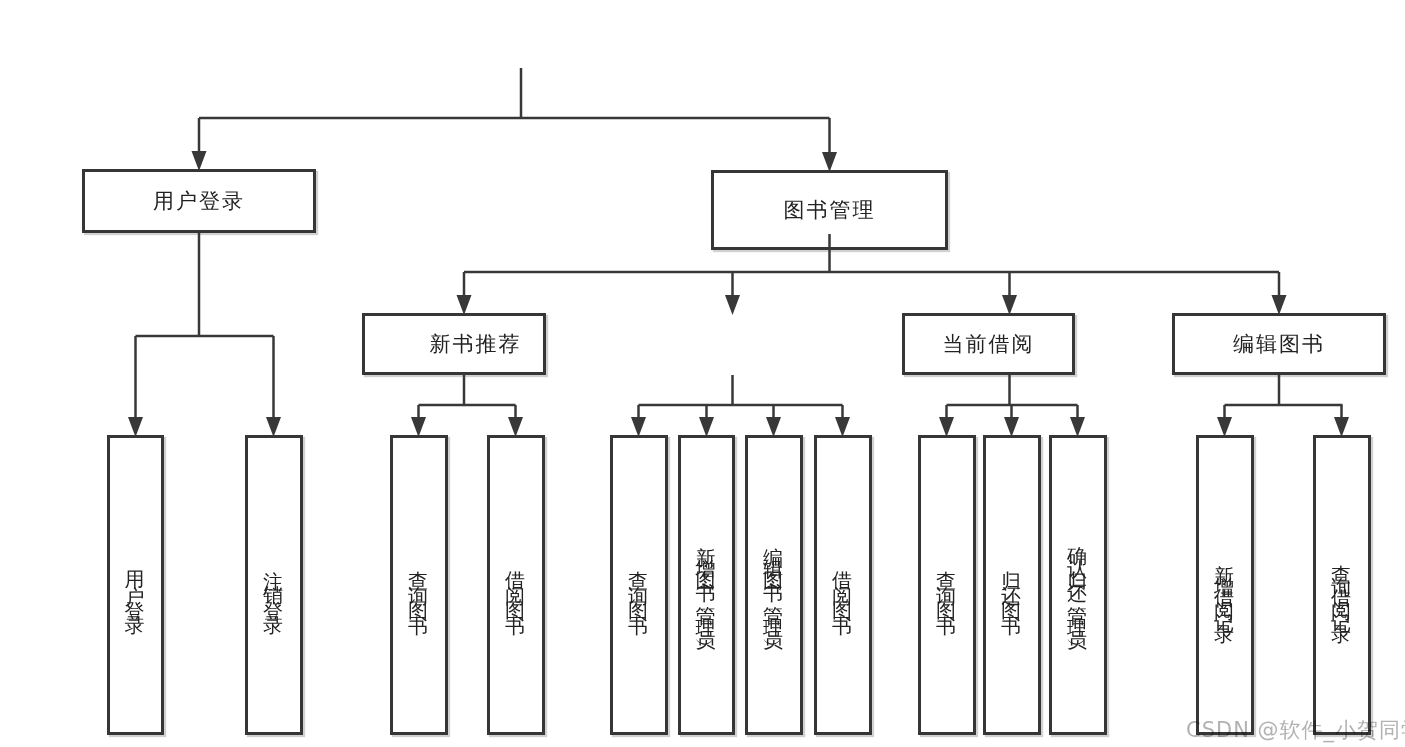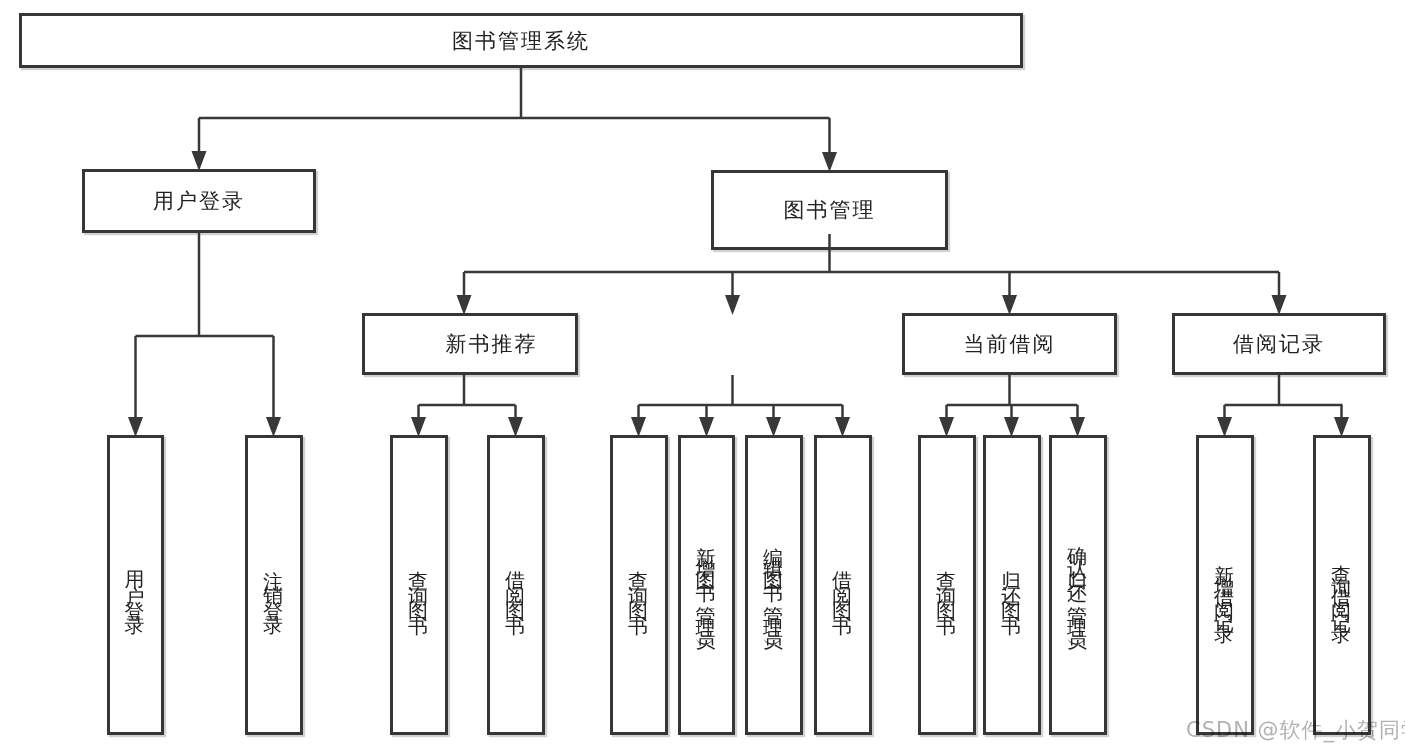--- a/index.html
+++ b/index.html
@@ -107,39 +107,36 @@
       <line x1="1011.5" y1="405" x2="1011.5" y2="421" stroke="#383838" stroke-width="2.5"></line>
       <polygon points="1004,417 1019,417 1011.5,437" fill="#383838"></polygon>
       <line x1="1077.5" y1="405" x2="1077.5" y2="421" stroke="#383838" stroke-width="2.5"></line>
       <polygon points="1070,417 1085,417 1077.5,437" fill="#383838"></polygon>
       <line x1="1224.5" y1="405" x2="1224.5" y2="421" stroke="#383838" stroke-width="2.5"></line>
       <polygon points="1217,417 1232,417 1224.5,437" fill="#383838"></polygon>
       <line x1="1341.5" y1="405" x2="1341.5" y2="421" stroke="#383838" stroke-width="2.5"></line>
       <polygon points="1334,417 1349,417 1341.5,437" fill="#383838"></polygon>
     </svg>
 
-  <div class="box h" style="left:19px; top:13px; width:1004px; height:55px;">
-    <span class="label">图书管理系统</span>
-  </div>
 
   <div class="box h" style="left:82px; top:169px; width:234px; height:64px;">
     <span class="label">用户登录</span>
   </div>
   <div class="box h" style="left:711px; top:170px; width:237px; height:80px;">
     <span class="label">图书管理</span>
   </div>
 
-  <div class="box h" style="left:362px; top:313px; width:216px; height:62px;padding-left:43px;">
+  <div class="box h" style="left:362px; top:313px; width:184px; height:62px;padding-left:43px;">
     <span class="label">新书推荐</span>
   </div>
-  <div class="box h" style="left:902px; top:313px; width:215px; height:62px;">
+  <div class="box h" style="left:902px; top:313px; width:173px; height:62px;">
     <span class="label">当前借阅</span>
   </div>
   <div class="box h" style="left:1172px; top:313px; width:214px; height:62px;">
-    <span class="label">借阅记录</span>
+    <span class="label">编辑图书</span>
   </div>
 
   <div class="box v sp-wide" style="left:107px; top:435px; width:57px; height:300px;">
     <span class="label">用户登录</span>
   </div>
   <div class="box v sp-wide" style="left:245px; top:435px; width:58px; height:300px;">
     <span class="label">注销登录</span>
   </div>
 
   <div class="box v sp-wide" style="left:390px; top:435px; width:58px; height:300px;">

